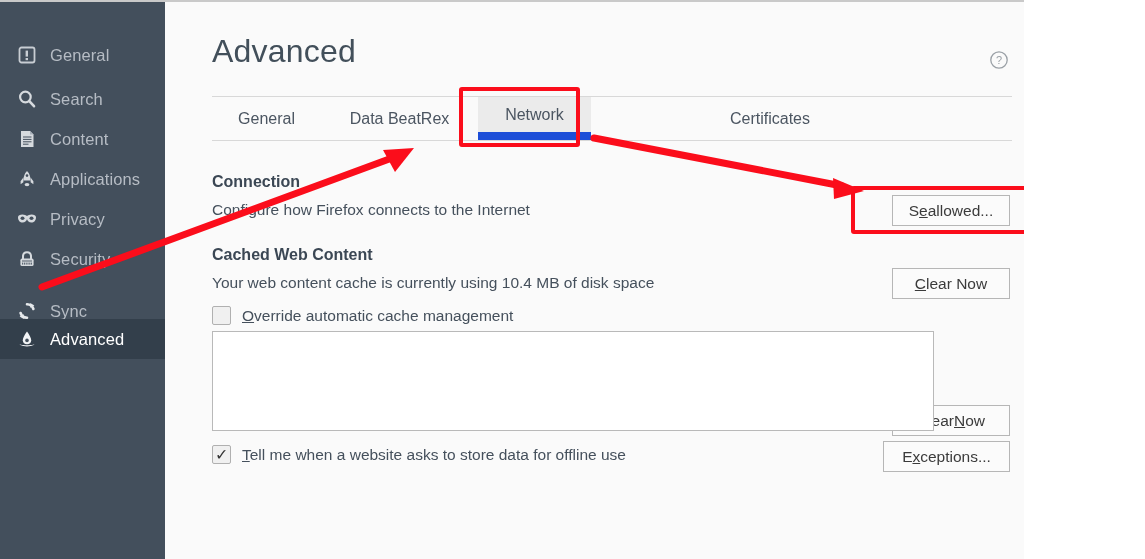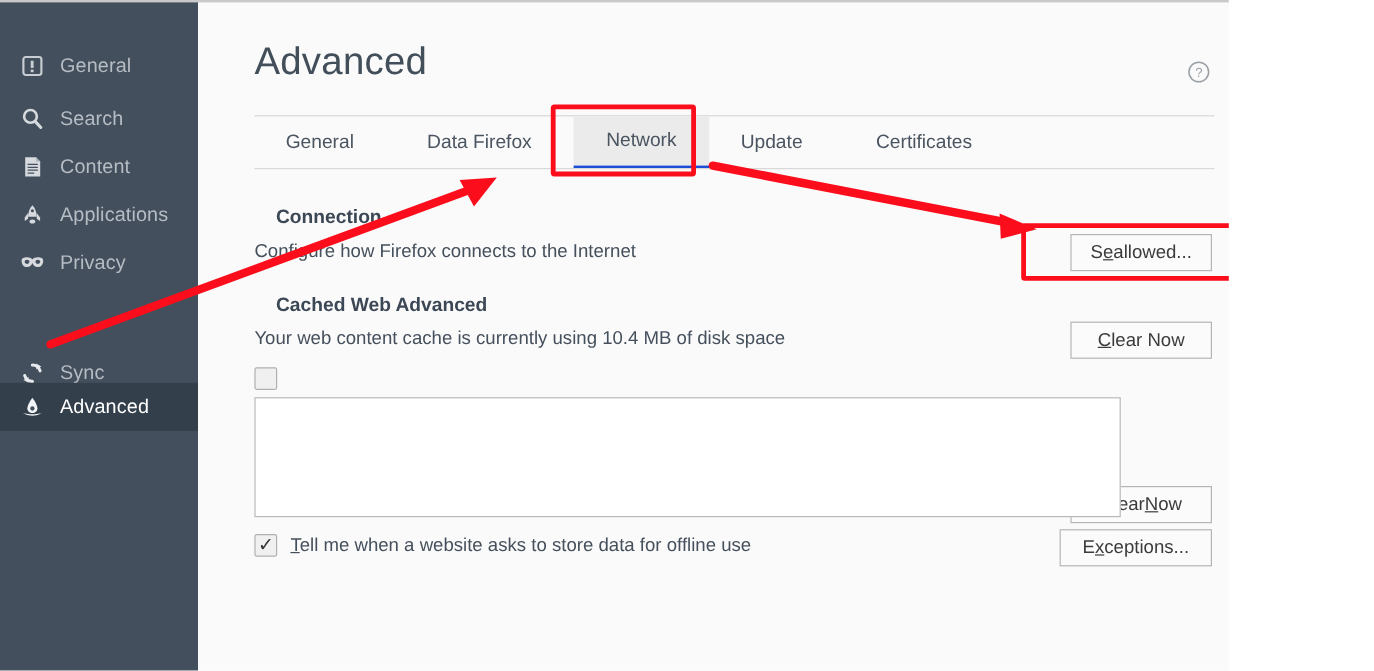--- a/index.html
+++ b/index.html
@@ -107,31 +107,30 @@
     align-items: center;
     justify-content: center;
     box-sizing: border-box;
     font-size: 16px;
     color: #4b5561;
     cursor: default;
     white-space: nowrap;
   }
   .tab.active {
     background: #ebebeb;
-    border-bottom: 2px solid #1d4ed8;
+    border-bottom: 8px solid #1d4ed8;
   }
 
   
   .sec-head {
     position: absolute;
     font-size: 16px;
     font-weight: bold;
     color: #3b4754;
     white-space: nowrap;
-    margin-left: 18px;
   }
   .sec-text {
     position: absolute;
     font-size: 15.5px;
     color: #45505c;
     white-space: nowrap;
   }
   .sec-text.dim { color: #8b929b; }
 
   
@@ -356,20 +355,38 @@
       <span class="nav-icon">
         <svg width="22" height="20" viewBox="0 0 22 20">
           <path d="M2 8.2 C2 6.2 4 5.4 6.4 5.4 C8.4 5.4 10 6.2 11 7 C12 6.2 13.6 5.4 15.6 5.4 C18 5.4 20 6.2 20 8.2 C20 11.4 18 13.6 15.4 13.6 C13 13.6 11.6 12 11 10.2 C10.4 12 9 13.6 6.6 13.6 C4 13.6 2 11.4 2 8.2 Z" fill="#d6dade"></path>
           <ellipse cx="6.5" cy="9.2" rx="2" ry="1.8" fill="#434f5c"></ellipse>
           <ellipse cx="15.5" cy="9.2" rx="2" ry="1.8" fill="#434f5c"></ellipse>
         </svg>
       </span>
       <span class="nav-label">Privacy</span>
     </div>
 
+    <div class="nav-item" style="top:239px">
+      <span class="nav-icon">
+        <svg width="20" height="20" viewBox="0 0 20 20">
+          <path d="M6 10 L6 7.4 C6 4.8 7.8 3.2 10 3.2 C12.2 3.2 14 4.8 14 7.4 L14 10" fill="none" stroke="#d6dade" stroke-width="2"></path>
+          <rect x="3.4" y="9.6" width="13.2" height="7.4" rx="1.6" fill="#d6dade"></rect>
+          <g stroke="#434f5c" stroke-width="0.9">
+            <line x1="5" y1="12" x2="15" y2="12"></line>
+            <line x1="5.6" y1="13.6" x2="5.6" y2="15.6"></line>
+            <line x1="7.4" y1="13.6" x2="7.4" y2="15.6"></line>
+            <line x1="9.2" y1="13.6" x2="9.2" y2="15.6"></line>
+            <line x1="11" y1="13.6" x2="11" y2="15.6"></line>
+            <line x1="12.8" y1="13.6" x2="12.8" y2="15.6"></line>
+            <line x1="14.4" y1="13.6" x2="14.4" y2="15.6"></line>
+          </g>
+        </svg>
+      </span>
+      <span class="nav-label">Security</span>
+    </div>
 
     <div class="nav-item" style="top:291px">
       <span class="nav-icon">
         <svg width="20" height="20" viewBox="0 0 20 20">
           <path d="M10 3.2 A6.8 6.8 0 0 1 16.4 8" fill="none" stroke="#e6e9ec" stroke-width="2.6" stroke-linecap="round"></path>
           <path d="M10 16.8 A6.8 6.8 0 0 1 3.6 12" fill="none" stroke="#e6e9ec" stroke-width="2.6" stroke-linecap="round"></path>
           <path d="M13.2 2 L17.4 4.4 L13.2 6.8 Z" fill="#e6e9ec"></path>
           <path d="M6.8 13.2 L2.6 15.6 L6.8 18 Z" fill="#e6e9ec"></path>
         </svg>
       </span>
@@ -397,50 +414,48 @@
         <circle cx="10" cy="10" r="8.2" fill="none" stroke="#9aa0a6" stroke-width="1.3"></circle>
         <text x="10" y="14.3" text-anchor="middle" font-family="Liberation Sans, sans-serif" font-size="11" fill="#9aa0a6">?</text>
       </svg>
     </div>
 
     <div id="tabstrip">
       <div class="tab" style="left:0px;width:109px">
         <span>General</span>
       </div>
       <div class="tab" style="left:109px;width:157px">
-        <span>Data Firefox</span>
+        <span>Data BeatRex</span>
       </div>
       <div class="tab active" style="left:266px;width:113px">
         <span>Network</span>
-      </div>
-      <div class="tab" style="left:379px;width:104px">
-        <span>Update</span>
       </div>
       <div class="tab" style="left:483px;width:150px">
         <span>Certificates</span>
       </div>
     </div>
 
     <div class="sec-head" style="left:47px;top:173px">Connection</div>
     <div class="sec-text" style="left:47px;top:201px">Configure how Firefox connects to the Internet</div>
     <div class="btn" style="left:727px;top:195px;width:118px;height:31px">
       <span>S</span>
         <u>e</u>
         <span>allowed...</span>
     </div>
 
-    <div class="sec-head" style="left:47px;top:246px">Cached Web Advanced</div>
+    <div class="sec-head" style="left:47px;top:246px">Cached Web Content</div>
     <div class="sec-text" style="left:47px;top:274px">Your web content cache is currently using 10.4 MB of disk space</div>
     <div class="btn" style="left:727px;top:268px;width:118px;height:31px">
       <span></span>
         <u>C</u>
         <span>lear Now</span>
     </div>
 
     <div class="cbx" style="left:47px;top:306px"></div>
+    <div class="sec-text" style="left:77px;top:307px"><span></span><u>O</u><span>verride automatic cache management</span></div>
 
     <div class="sec-text dim" style="left:77px;top:339px"><span></span><u>L</u><span>imit cache to</span></div>
 
     <div id="cache-limit-box">
       <div id="cache-limit-value">350</div>
       <div id="cache-limit-spin">
         <span class="spin-arrow spin-up"></span>
         <span class="spin-arrow spin-down"></span>
       </div>
     </div>

